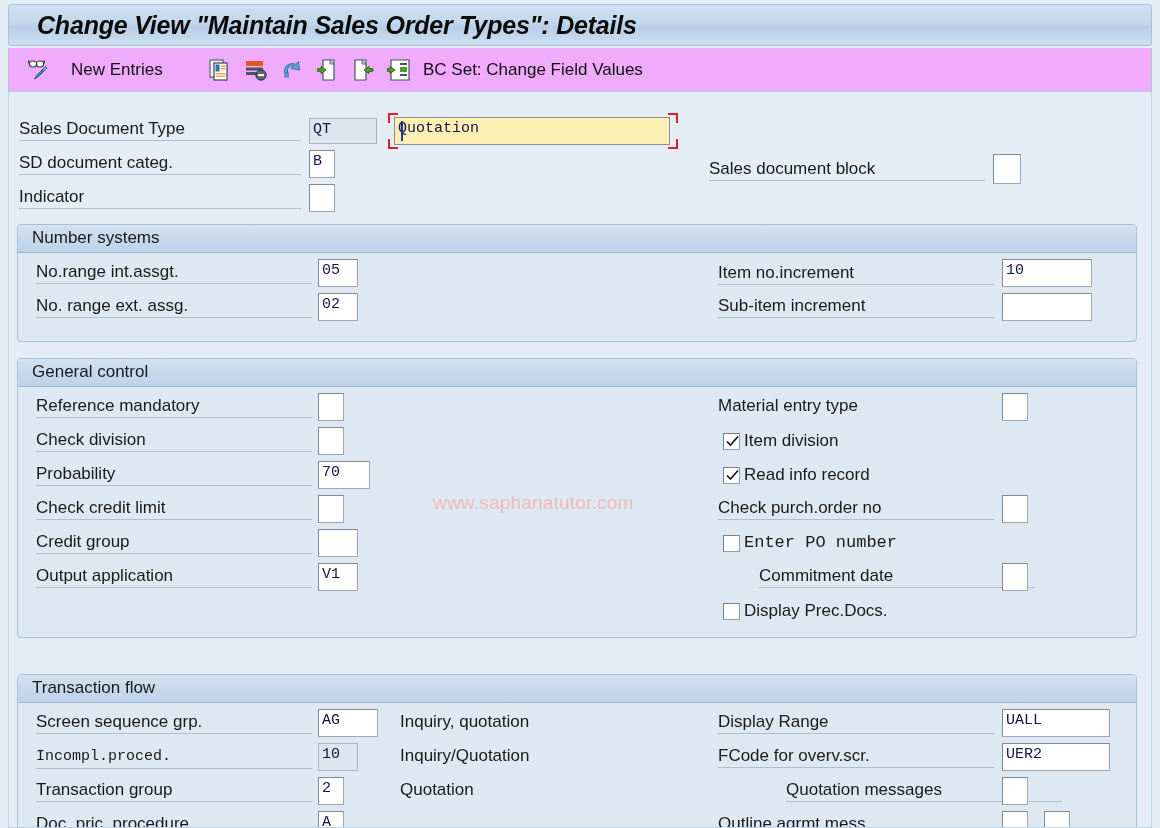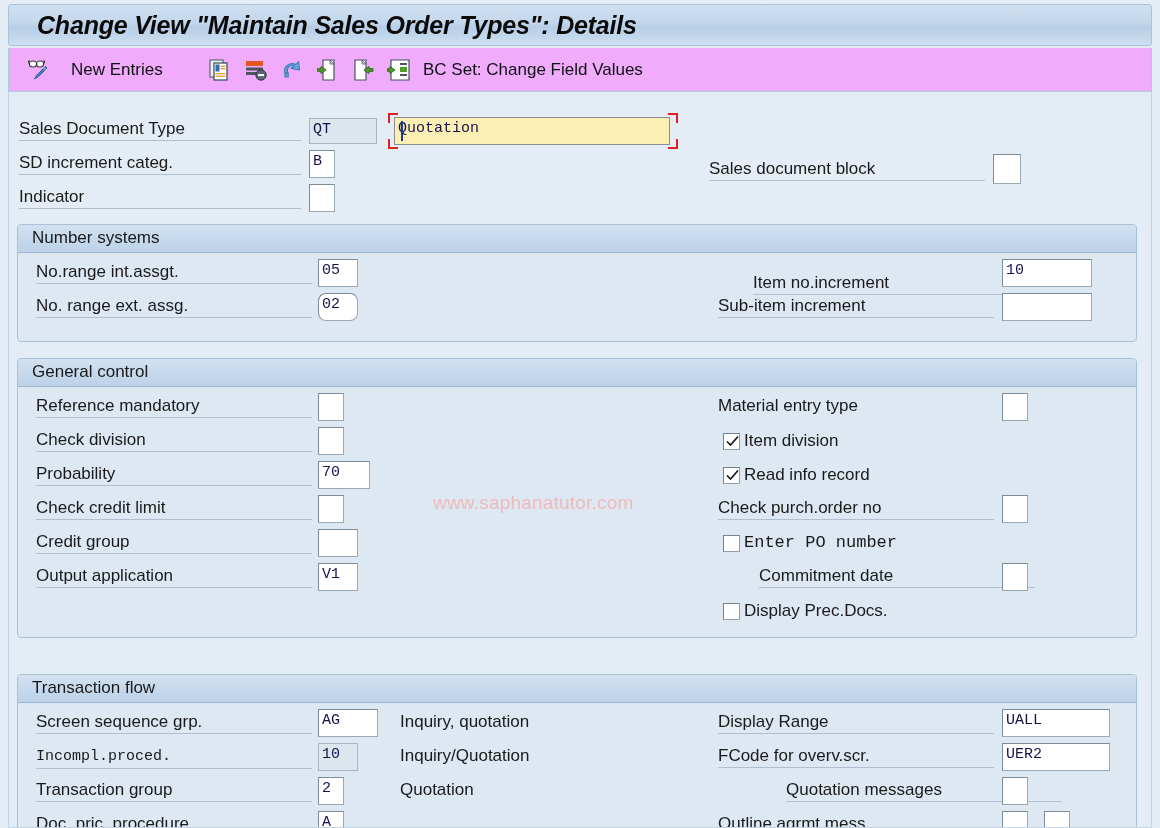--- a/index.html
+++ b/index.html
@@ -196,39 +196,39 @@
     <div class="focusbox" style="left:379px;top:21px;width:290px;height:36px;">
       <i class="tl"></i>
         <i class="tr"></i>
         <i class="bl"></i>
         <i class="br"></i>
     </div>
 
     <div class="lbl u" style="left:700px;top:68px;width:276px;">Sales document block</div>
     <div class="inp" style="left:984px;top:62px;width:28px;height:30px;"></div>
 
-    <div class="lbl u" style="left:10px;top:62px;width:282px;">SD increment categ.</div>
+    <div class="lbl u" style="left:10px;top:62px;width:282px;">SD document categ.</div>
     <div class="inp" style="left:300px;top:58px;width:26px;height:28px;">B</div>
 
     <div class="lbl u" style="left:10px;top:96px;width:282px;">Indicator</div>
     <div class="inp" style="left:300px;top:92px;width:26px;height:28px;"></div>
 
     <div class="grp" style="left:8px;top:132px;width:1120px;height:118px;">
       <div class="grp-hd">
         <span>Number systems</span>
       </div>
       <div class="grp-body">
 
         <div class="lbl u" style="left:18px;top:11px;width:276px;">No.range int.assgt.</div>
         <div class="inp" style="left:300px;top:7px;width:40px;height:28px;">05</div>
 
         <div class="lbl u" style="left:18px;top:45px;width:276px;">No. range ext. assg.</div>
-        <div class="inp" style="left:300px;top:41px;width:40px;height:28px;border-radius:8px;">02</div>
-
-        <div class="lbl u" style="left:700px;top:22px;width:276px;margin-left:35px;">Item no.increment</div>
+        <div class="inp" style="left:300px;top:41px;width:40px;height:28px;">02</div>
+
+        <div class="lbl u" style="left:700px;top:12px;width:276px;">Item no.increment</div>
         <div class="inp" style="left:984px;top:7px;width:90px;height:28px;">10</div>
 
         <div class="lbl u" style="left:700px;top:45px;width:276px;">Sub-item increment</div>
         <div class="inp" style="left:984px;top:41px;width:90px;height:28px;"></div>
       </div>
     </div>
 
     <div class="grp" style="left:8px;top:266px;width:1120px;height:280px;">
       <div class="grp-hd">
         <span>General control</span>

